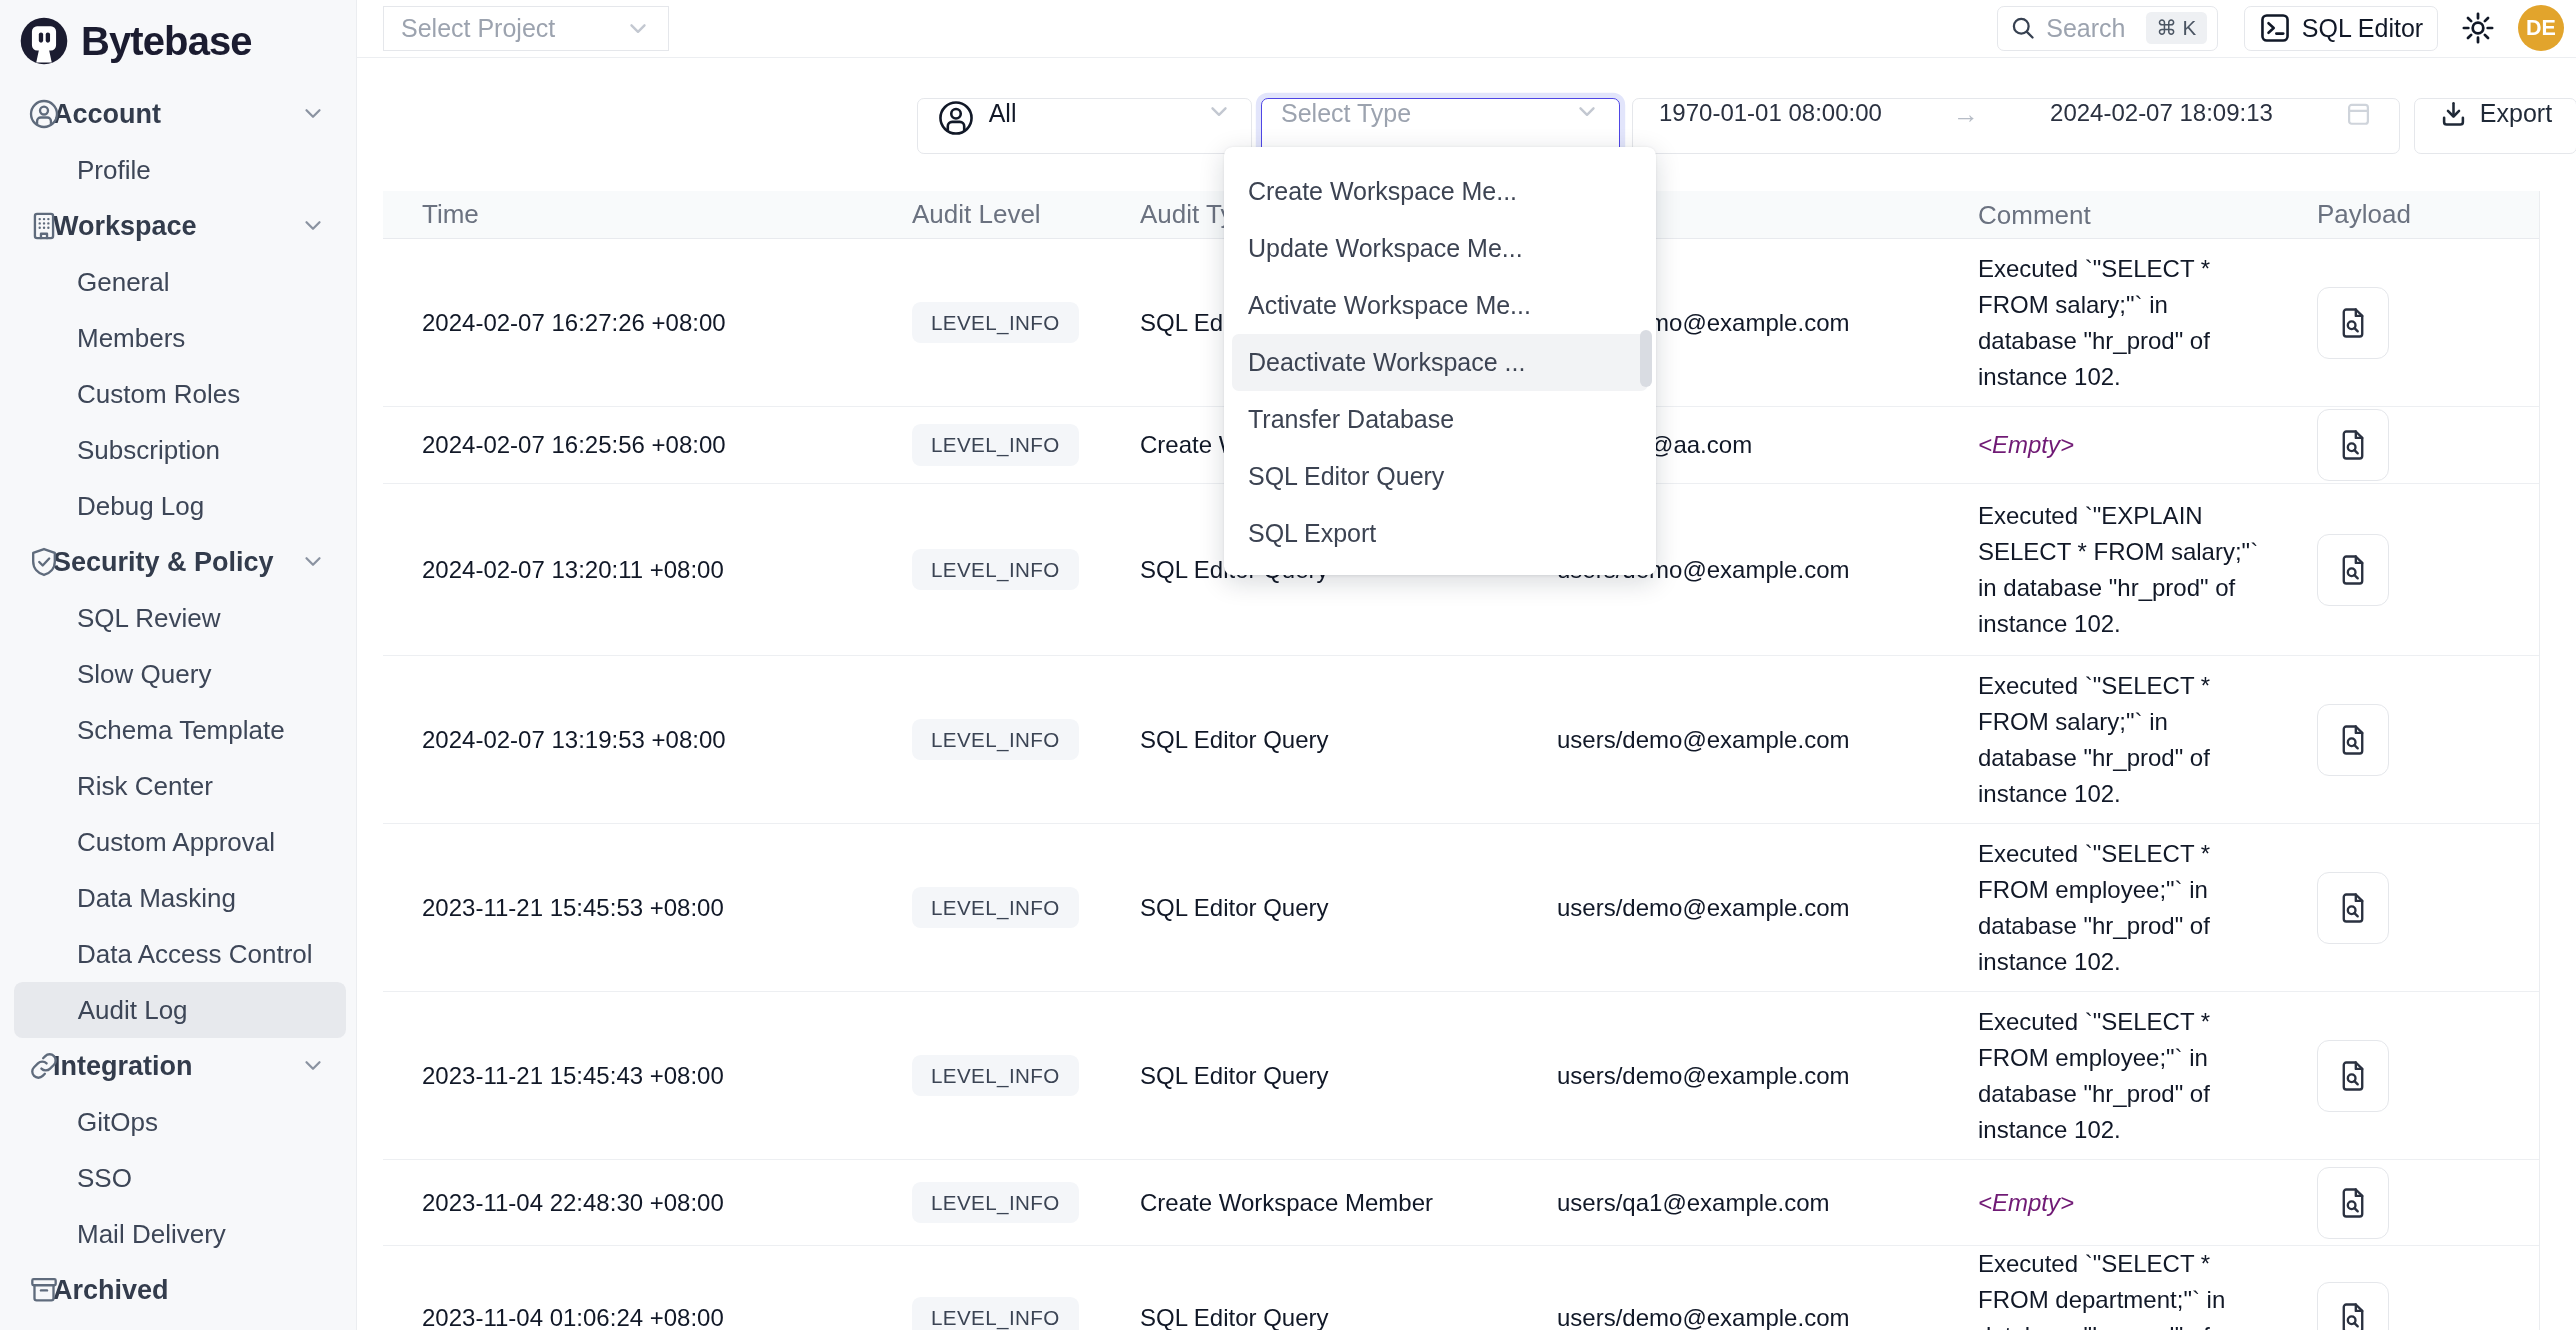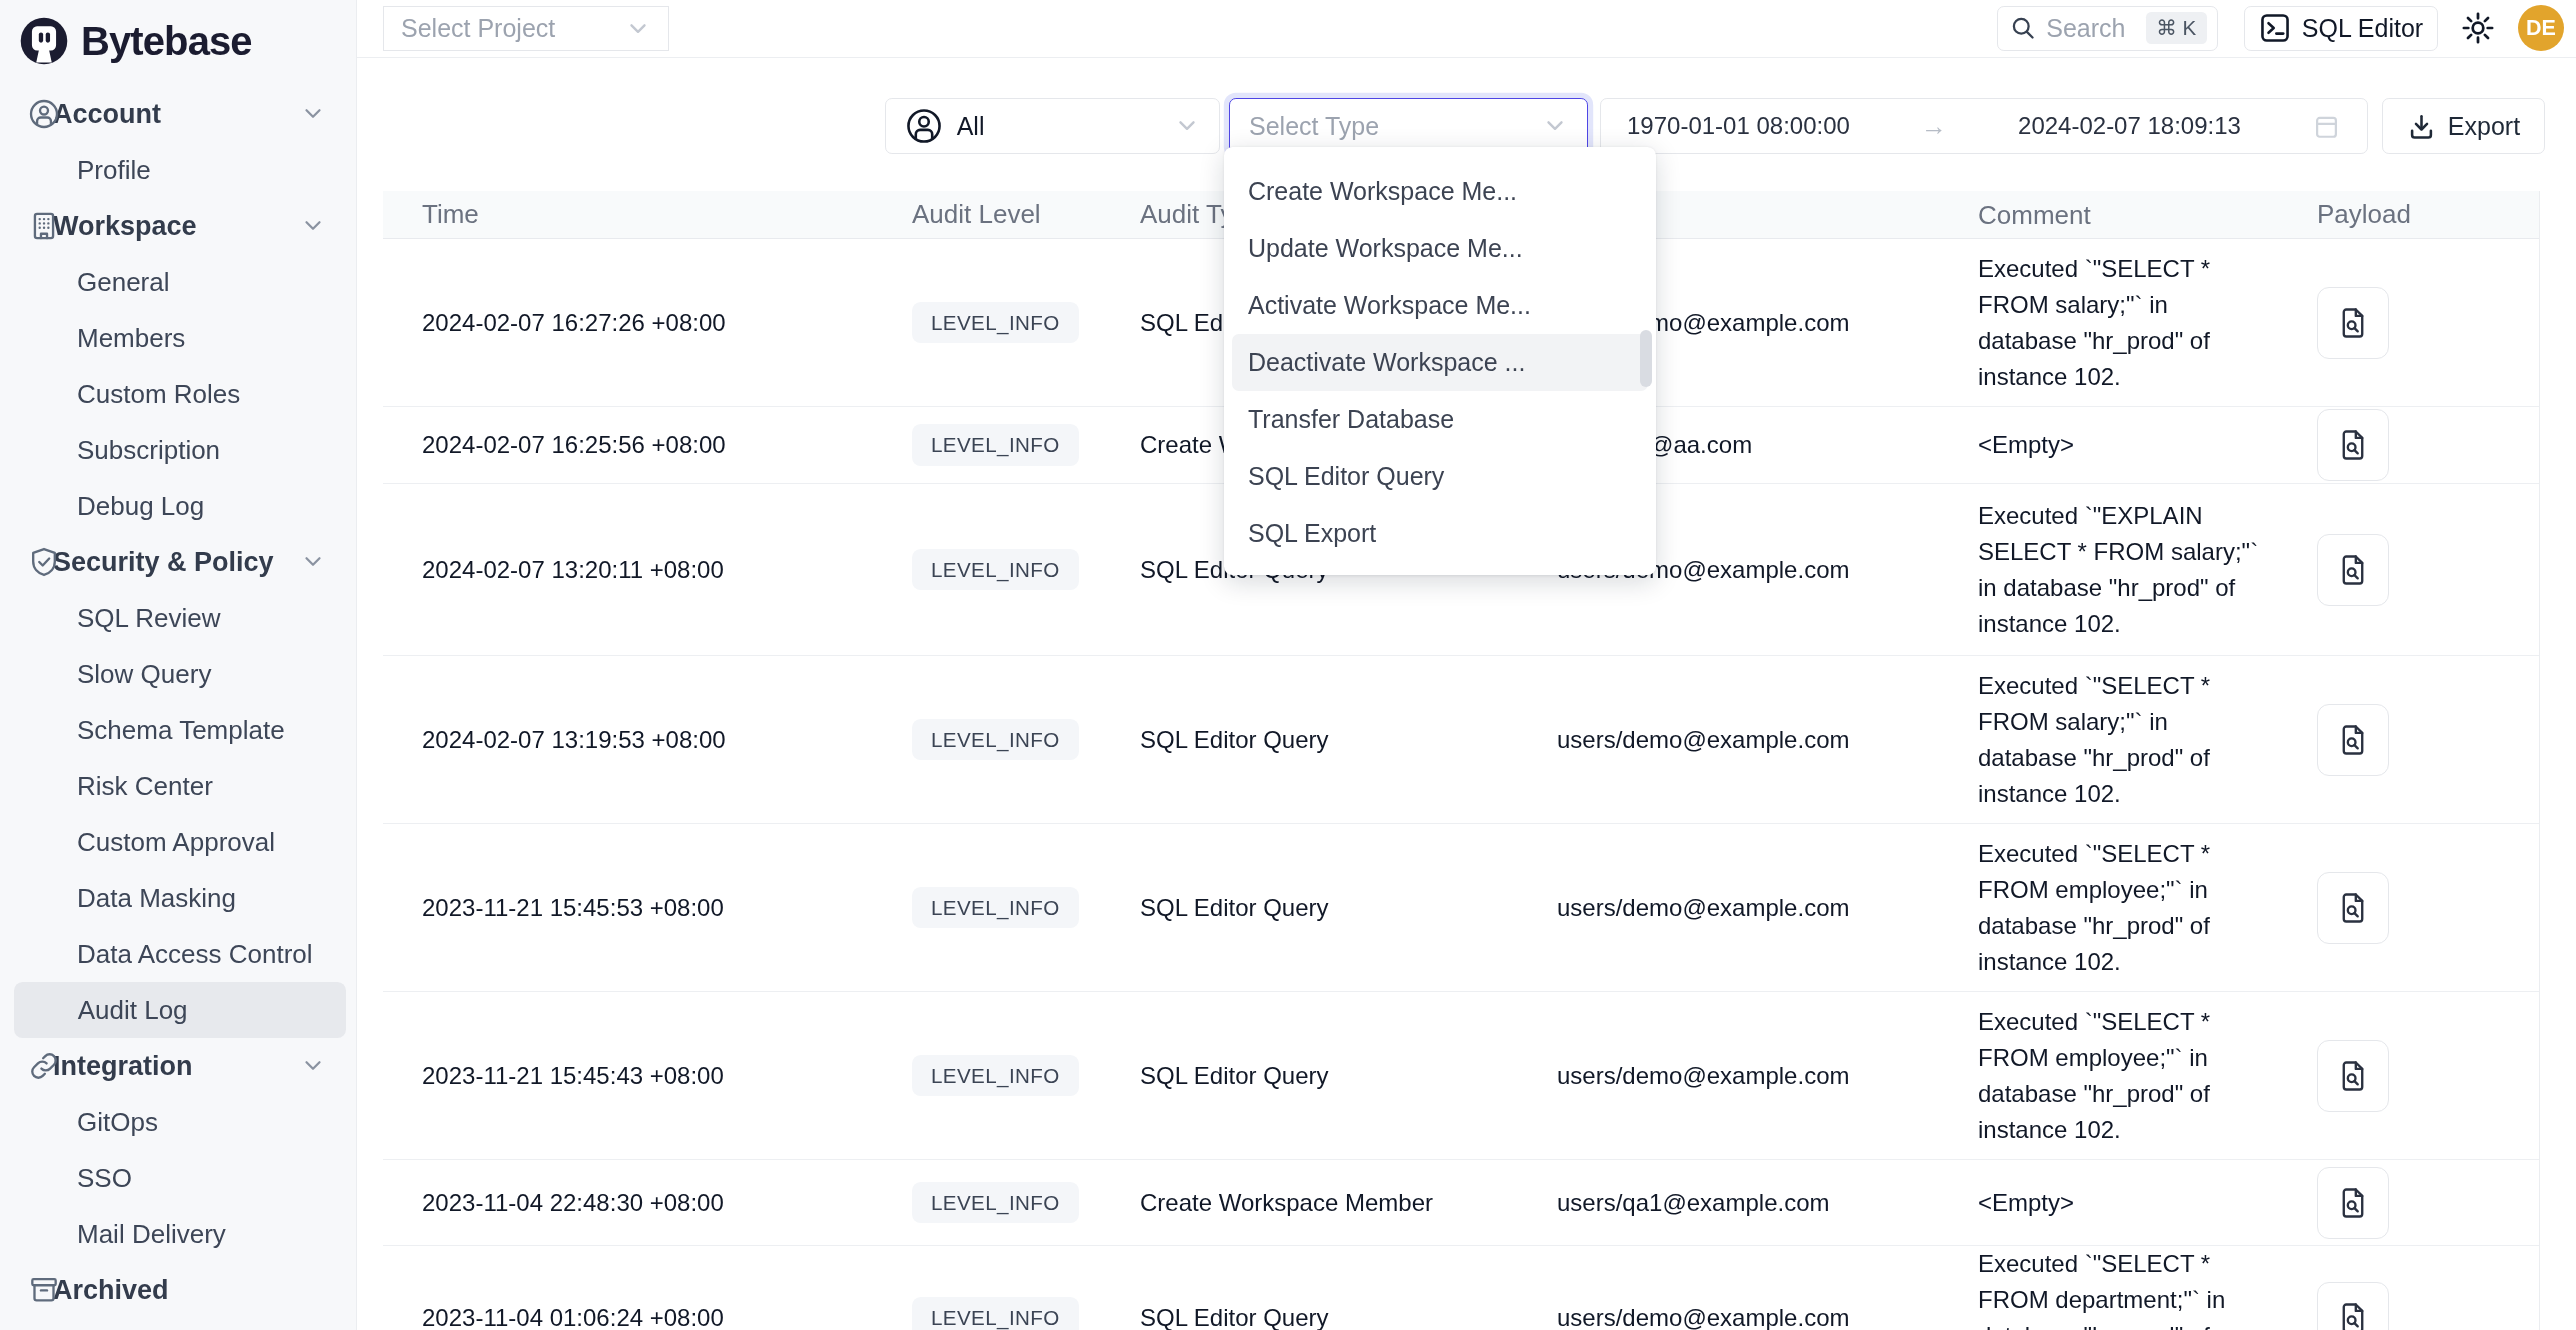--- a/index.html
+++ b/index.html
@@ -36,21 +36,21 @@
   .sqled-btn { width:194px; height:45px; margin-left:26px; border:0.9px solid #e5e7eb; border-radius:6.9px; background:#fff;
     display:flex; align-items:center; justify-content:center; gap:11.2px; cursor:pointer; }
   .sqled-btn span { font-size:25px; color:#111827; }
   .gear-btn { margin-left:20.6px; width:38px; height:38px; display:flex; align-items:center; justify-content:center;
     color:#111827; cursor:pointer; background:none; border:none; }
   .avatar { margin-left:21.5px; width:46px; height:46px; border-radius:50%; background:#e2a42c; color:#fff;
     font-size:21.5px; font-weight:700; display:flex; align-items:center; justify-content:center; cursor:pointer; }
 
   
   .filter-ctl { position:absolute; top:98px; height:56px; background:#fff; border:0.9px solid #e5e7eb;
-    border-radius:6.9px; display:flex; align-items:center; cursor:pointer; }
+    border-radius:6.9px; display:flex; cursor:pointer;margin-left:32px; }
   .ctl-all { left:528px; width:335px; padding:0 19px; gap:13.7px; }
   .ctl-all .val { font-size:25px; color:#111827; flex:1; }
   .ctl-type { left:872px; width:359px; padding:0 19px; border:1.7px solid #4f46e5; box-shadow:0 0 0 5.2px #e2e5fb; }
   .ctl-type .ph { font-size:25px; color:#9ca3af; flex:1; }
   .chev-sm { width:26px; height:26px; color:#c3c8d1; }
   .ctl-date { left:1243px; width:768px; padding:0 26px; justify-content:space-between; }
   .ctl-date .dt { font-size:24px; color:#2a3140; }
   .ctl-date .arr { font-size:26px; color:#b6bcc6; }
   .ctl-date .cal { width:29px; height:29px; color:#cfd4db; }
   .export-btn { left:2025px; width:163px; gap:12px; justify-content:center; }
@@ -64,21 +64,21 @@
   .tr { display:flex; align-items:center; border-bottom:0.9px solid #edeff2; background:#fff; }
   .td { font-size:24px; color:#111827; }
   .col-time { width:516px; padding-left:39px; }
   .col-level { width:241px; padding-left:13px; }
   .col-type { width:417px; }
   .col-actor { width:421px; }
   .col-comment { width:292px; line-height:36px; }
   .col-payload { flex:1; padding-left:47px; }
   .badge { display:inline-block; background:#f4f6f9; border-radius:8.6px; padding:8.6px 19px;
     font-size:20.6px; font-weight:500; color:#3b4454; letter-spacing:0.4px; }
-  .empty { color:#0f172a; }
+  .empty { font-style:italic; color:#701a75; }
   .payload-btn { width:72px; height:72px; background:#fff; border:0.9px solid #e5e7eb; border-radius:12px;
     display:flex; align-items:center; justify-content:center; color:#2a3140; cursor:pointer; }
 
   
   .type-menu { position:absolute; left:867px; top:147px; width:432px; height:428px; background:#fff;
     border-radius:8.6px; box-shadow:0 6.9px 26px rgba(15,23,42,.16), 0 0.9px 2.6px rgba(15,23,42,.08);
     padding:15.5px 0; z-index:50;text-align:center; }
   .menu-item { height:57px; margin:0 7.7px; border-radius:6.9px; display:flex; align-items:center;
     padding-left:16.3px; font-size:25px; color:#3c4352; cursor:pointer; white-space:nowrap; }
   .menu-item.hl { background:#f2f3f5; }

